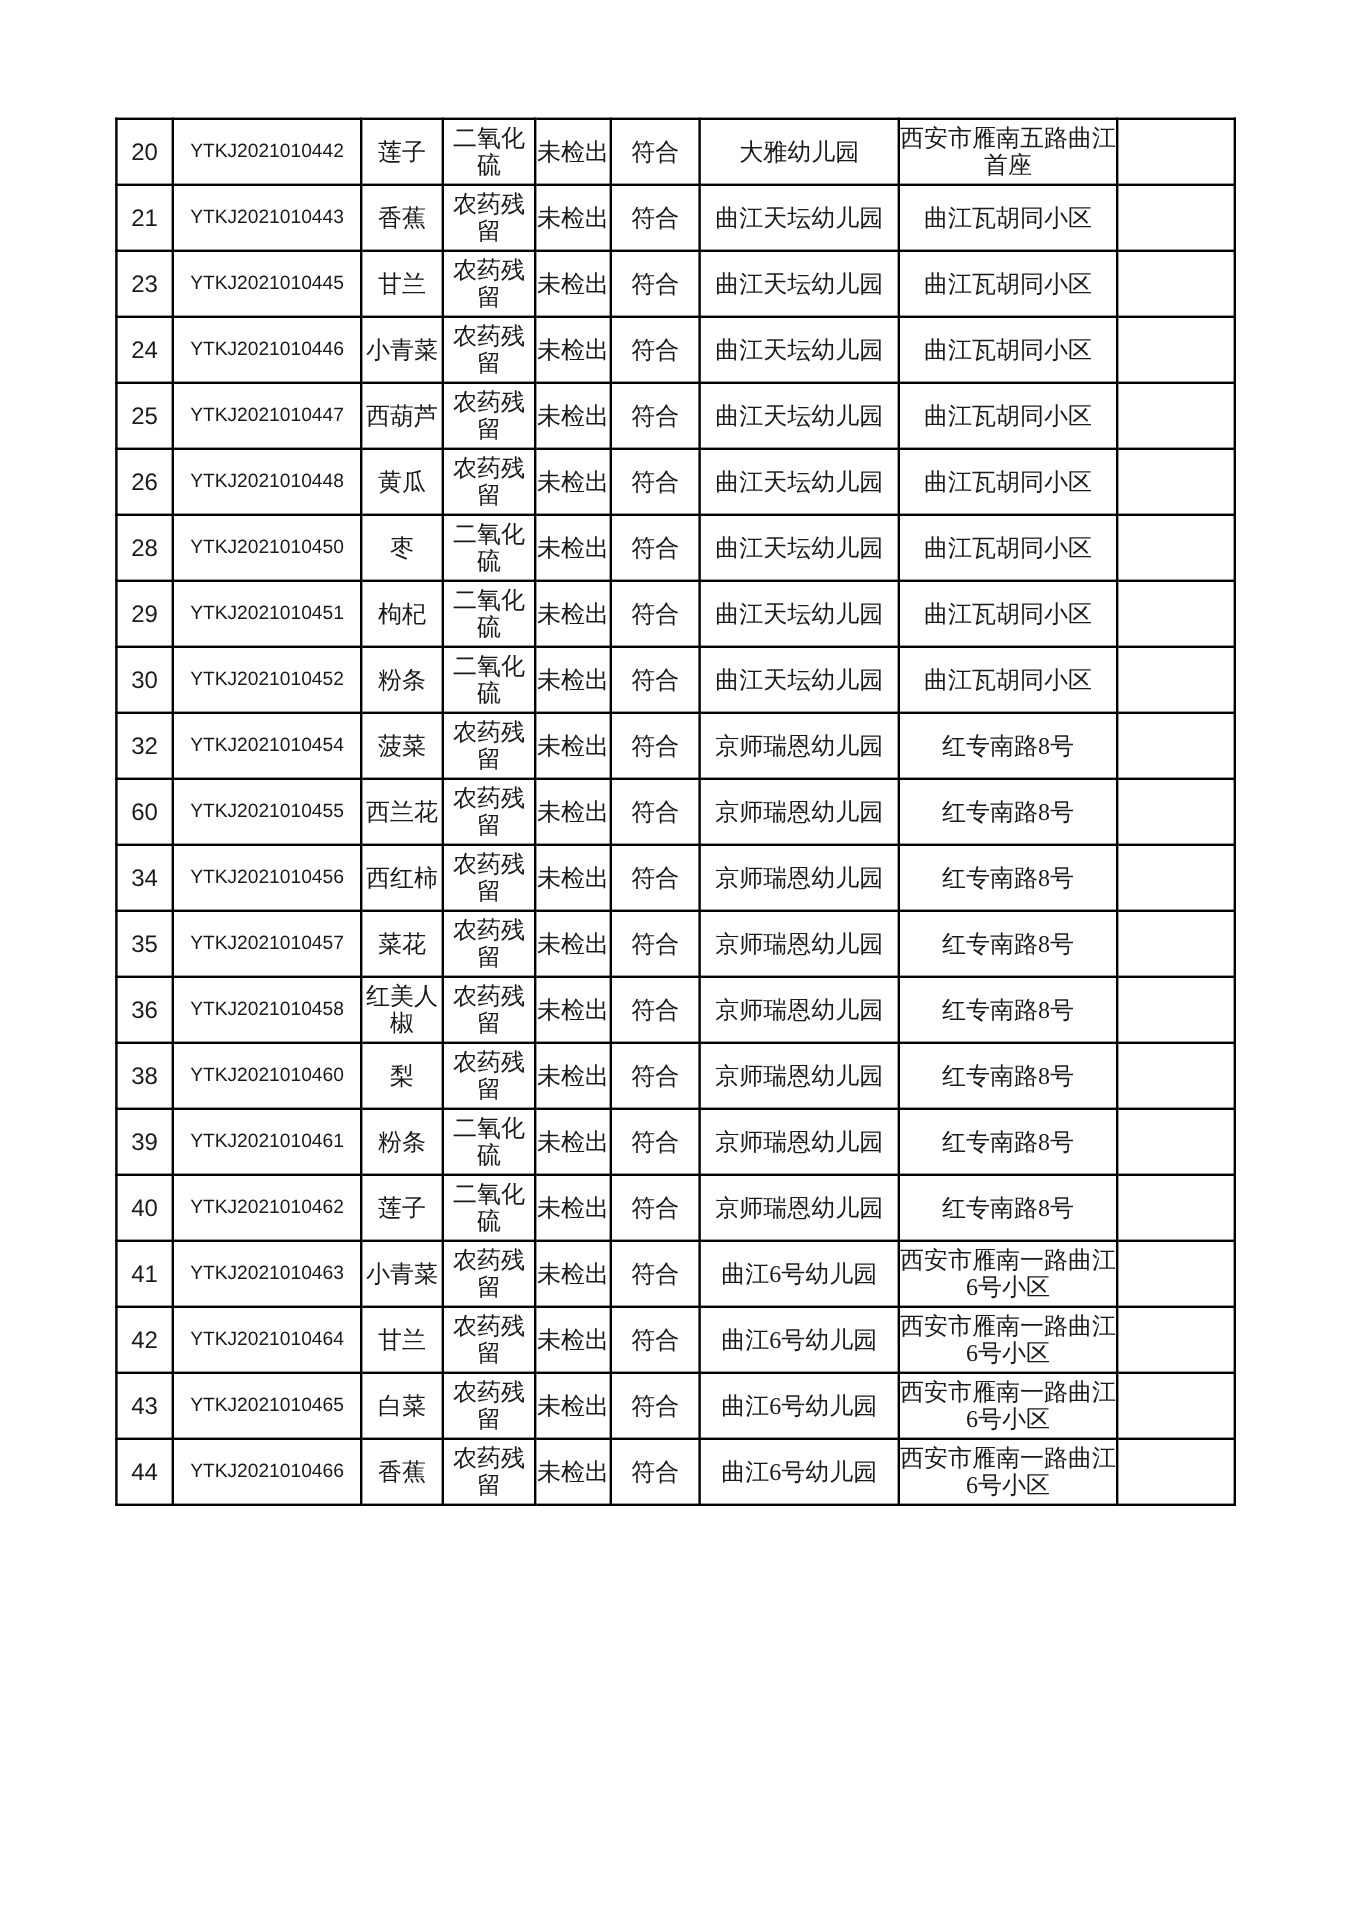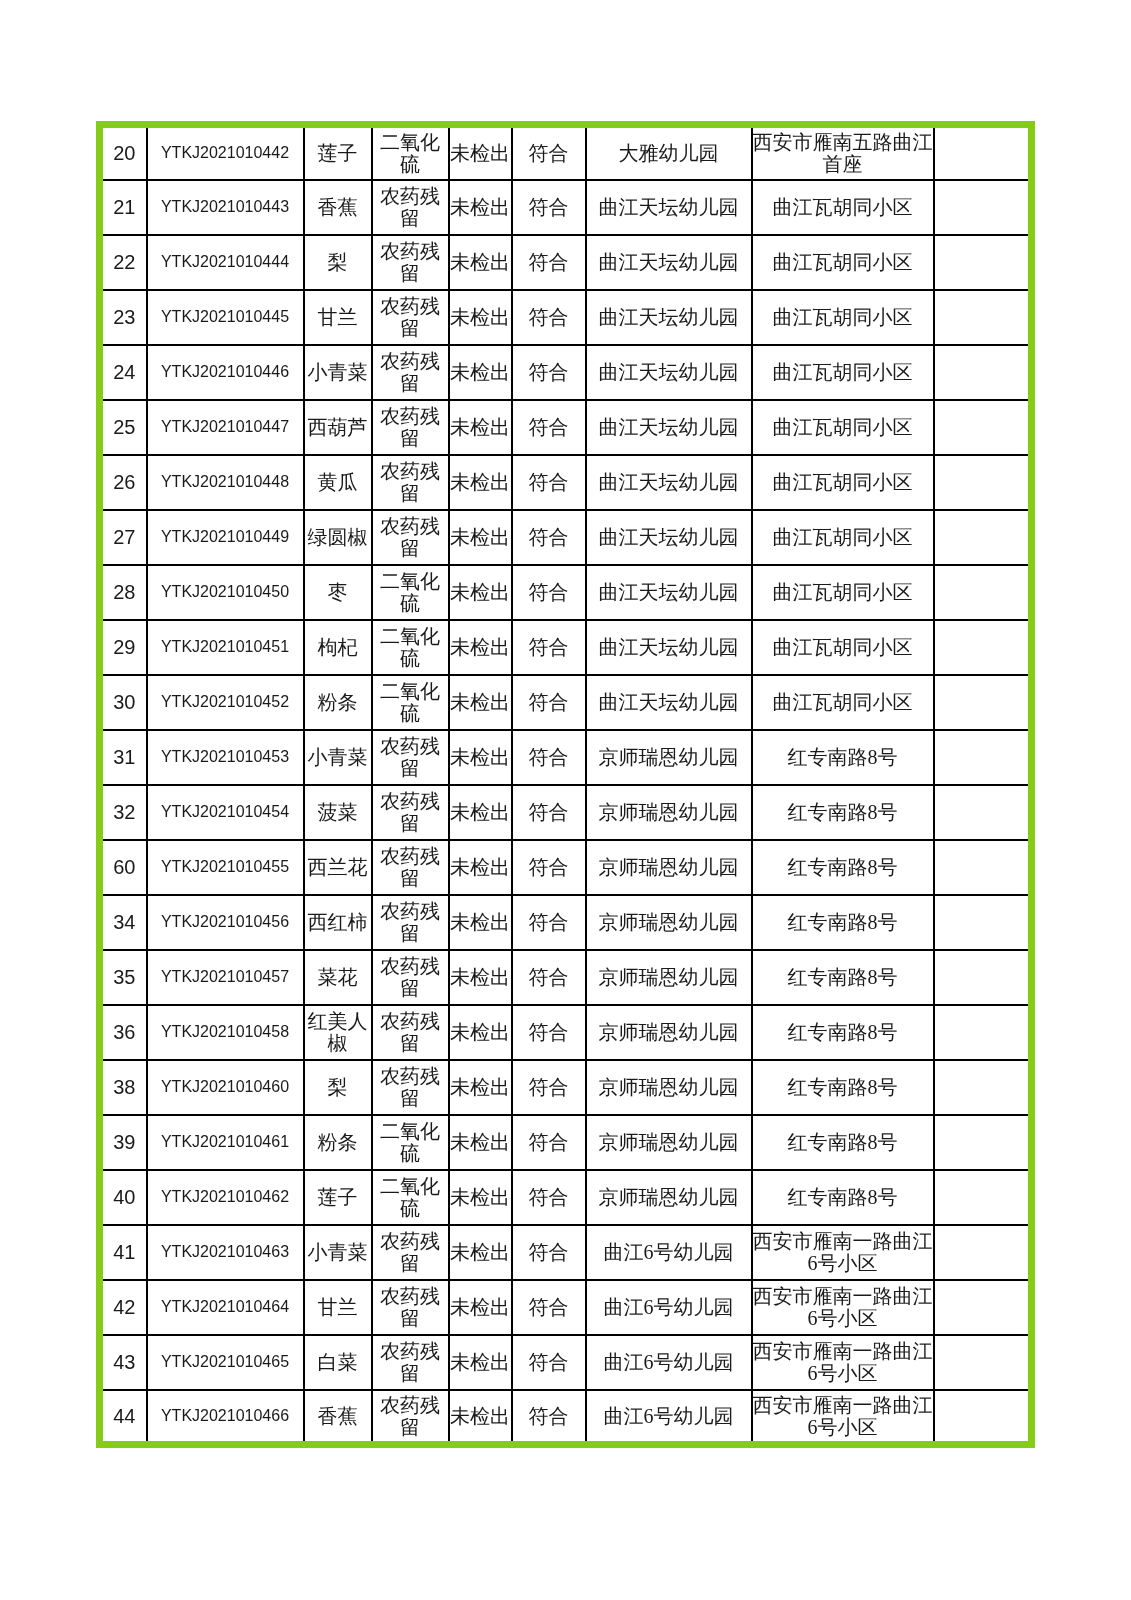--- a/index.html
+++ b/index.html
@@ -10,25 +10,25 @@
   .page {
     position: relative;
     width: 1131px;
     height: 1600px;
     background: #ffffff;
     overflow: hidden;
   }
   table.report {
     position: absolute;
     left: 96px;
-    top: 121px;
+    top: 98px;
     width: 932px;
     table-layout: fixed;
     border-collapse: collapse;
-    border: 7px solid #84cc16;
+    border: 1px solid #84cc16;
   }
   table.report td {
     border: 2px solid #000000;
     text-align: center;
     vertical-align: middle;
     color: #1a1a1a;
     line-height: 22px;
     overflow: hidden;
     padding: 0;
   }
@@ -93,31 +93,20 @@
           <td class="c-code">YTKJ2021010443</td>
           <td class="c-sample">香蕉</td>
           <td class="c-item">农药残留</td>
           <td class="c-result">未检出</td>
           <td class="c-conclusion">符合</td>
           <td class="c-unit">曲江天坛幼儿园</td>
           <td class="c-address">曲江瓦胡同小区</td>
           <td class="c-remark"></td>
         </tr>
         <tr>
-          <td class="c-num">22</td>
-          <td class="c-code">YTKJ2021010444</td>
-          <td class="c-sample">梨</td>
-          <td class="c-item">农药残留</td>
-          <td class="c-result">未检出</td>
-          <td class="c-conclusion">符合</td>
-          <td class="c-unit">曲江天坛幼儿园</td>
-          <td class="c-address">曲江瓦胡同小区</td>
-          <td class="c-remark"></td>
-        </tr>
-        <tr>
           <td class="c-num">23</td>
           <td class="c-code">YTKJ2021010445</td>
           <td class="c-sample">甘兰</td>
           <td class="c-item">农药残留</td>
           <td class="c-result">未检出</td>
           <td class="c-conclusion">符合</td>
           <td class="c-unit">曲江天坛幼儿园</td>
           <td class="c-address">曲江瓦胡同小区</td>
           <td class="c-remark"></td>
         </tr>
@@ -148,31 +137,20 @@
           <td class="c-code">YTKJ2021010448</td>
           <td class="c-sample">黄瓜</td>
           <td class="c-item">农药残留</td>
           <td class="c-result">未检出</td>
           <td class="c-conclusion">符合</td>
           <td class="c-unit">曲江天坛幼儿园</td>
           <td class="c-address">曲江瓦胡同小区</td>
           <td class="c-remark"></td>
         </tr>
         <tr>
-          <td class="c-num">27</td>
-          <td class="c-code">YTKJ2021010449</td>
-          <td class="c-sample">绿圆椒</td>
-          <td class="c-item">农药残留</td>
-          <td class="c-result">未检出</td>
-          <td class="c-conclusion">符合</td>
-          <td class="c-unit">曲江天坛幼儿园</td>
-          <td class="c-address">曲江瓦胡同小区</td>
-          <td class="c-remark"></td>
-        </tr>
-        <tr>
           <td class="c-num">28</td>
           <td class="c-code">YTKJ2021010450</td>
           <td class="c-sample">枣</td>
           <td class="c-item">二氧化硫</td>
           <td class="c-result">未检出</td>
           <td class="c-conclusion">符合</td>
           <td class="c-unit">曲江天坛幼儿园</td>
           <td class="c-address">曲江瓦胡同小区</td>
           <td class="c-remark"></td>
         </tr>
@@ -189,31 +167,20 @@
         </tr>
         <tr>
           <td class="c-num">30</td>
           <td class="c-code">YTKJ2021010452</td>
           <td class="c-sample">粉条</td>
           <td class="c-item">二氧化硫</td>
           <td class="c-result">未检出</td>
           <td class="c-conclusion">符合</td>
           <td class="c-unit">曲江天坛幼儿园</td>
           <td class="c-address">曲江瓦胡同小区</td>
-          <td class="c-remark"></td>
-        </tr>
-        <tr>
-          <td class="c-num">31</td>
-          <td class="c-code">YTKJ2021010453</td>
-          <td class="c-sample">小青菜</td>
-          <td class="c-item">农药残留</td>
-          <td class="c-result">未检出</td>
-          <td class="c-conclusion">符合</td>
-          <td class="c-unit">京师瑞恩幼儿园</td>
-          <td class="c-address">红专南路8号</td>
           <td class="c-remark"></td>
         </tr>
         <tr>
           <td class="c-num">32</td>
           <td class="c-code">YTKJ2021010454</td>
           <td class="c-sample">菠菜</td>
           <td class="c-item">农药残留</td>
           <td class="c-result">未检出</td>
           <td class="c-conclusion">符合</td>
           <td class="c-unit">京师瑞恩幼儿园</td>

